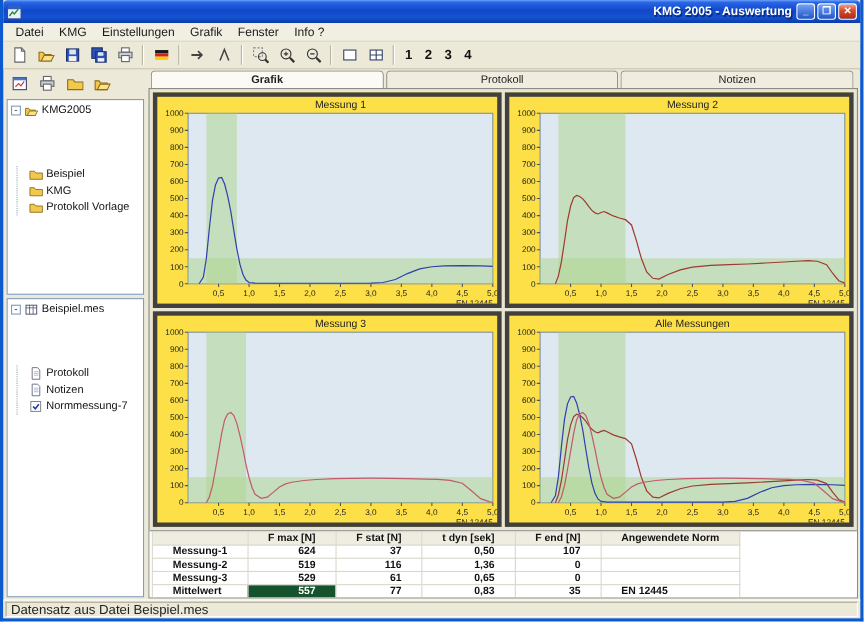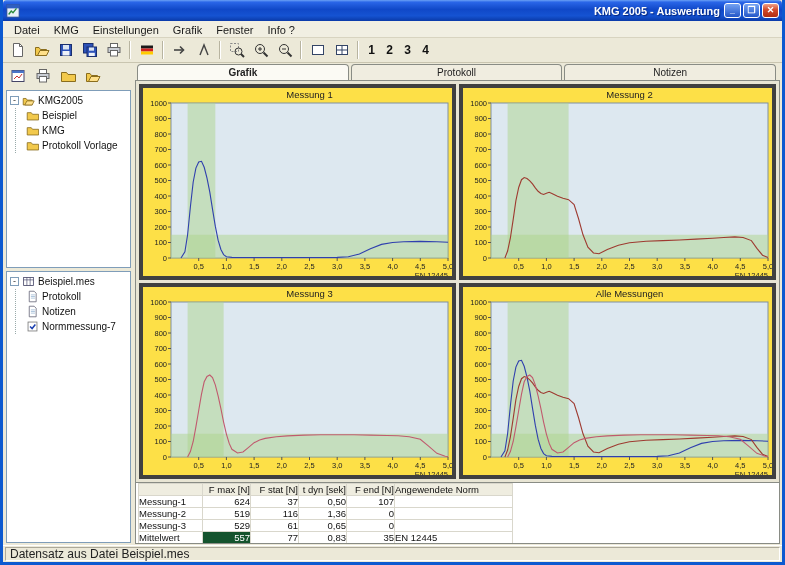--- a/index.html
+++ b/index.html
@@ -25,38 +25,38 @@
   .tnum{font-weight:bold;font-size:12px;color:#111;width:17px;}
   
   .content{flex:1;display:flex;min-height:0;}
   .sidebar{width:131px;flex:0 0 131px;display:flex;flex-direction:column;padding:2px 3px;gap:3px;}
   .side-toolbar{height:22px;flex:0 0 22px;display:flex;align-items:center;gap:2px;}
   .sbtn{width:23px;height:21px;background:transparent;border:1px solid transparent;display:flex;align-items:center;justify-content:center;}
   .tree{background:#fff;border:1px solid #7f9db9;font-size:10px;overflow:hidden;padding:2px 1px;}
   .tree1{height:178px;flex:0 0 178px;}
   .tree2{flex:1;}
   .tnode{display:flex;align-items:center;gap:3px;padding:1px 2px;white-space:nowrap;color:#111;}
-  .tkids{border-left:1px dotted #9aa;margin-left:7px;padding-left:2px;}
+  .tkids{border-left:1px dotted #9aa;margin-left:7px;padding-left:2px;margin-top:43px;}
   .tnode.child{padding-left:8px;}
   .exp{width:9px;height:9px;flex:0 0 9px;border:1px solid #7f9db9;background:#fff;font-size:9px;line-height:7px;text-align:center;color:#333;}
   .ticon{width:13px;height:13px;display:inline-flex;flex:0 0 13px;}
   
   .main{flex:1;display:flex;flex-direction:column;min-width:0;padding:1px 2px 1px 1px;}
   .tabs{height:16px;flex:0 0 16px;display:flex;padding:0 2px;}
   .tab{flex:1;text-align:center;font-size:10px;line-height:15px;background:#f0ede0;border:1px solid #898c85;border-bottom:none;border-radius:4px 4px 0 0;margin-right:2px;color:#222;}
   .tab.active{font-weight:bold;background:#fbfaf4;}
   .main-panel{flex:1;display:flex;flex-direction:column;min-height:0;border:1px solid #898c85;background:#e8e5d4;}
   .charts{flex:1;display:grid;grid-template-columns:1fr 1fr;grid-template-rows:1fr 1fr;gap:3px;padding:3px;min-height:0;}
   .chart-cell{background:#fde047;border:4px solid #404040;position:relative;overflow:hidden;}
   .ct{font-size:9.5px;fill:#222;}
   .tk{font-size:7.5px;fill:#222;}
   
   .table-wrap{height:61px;flex:0 0 61px;background:#fff;border-top:1px solid #898c85;overflow:hidden;}
   table{border-collapse:collapse;font-size:9.5px;color:#111;margin:0 0 0 2px;}
-  th,td{border:1px solid #d9d7cc;padding:0 0;height:11px;font-weight:normal;white-space:nowrap;}
+  th,td{border:1px solid #d9d7cc;padding:0 18px;height:11px;font-weight:bold;white-space:nowrap;}
   th{background:#efede0;}
   td.rl{width:64px;}
   td.num,th.num{width:48px;text-align:right;}
   td.norm,th.norm{width:118px;text-align:left;}
   td.sel{background:#14532d;color:#fff;}
   
   .statusbar{height:17px;flex:0 0 17px;display:flex;align-items:center;background:#ece9d8;border-top:1px solid #fff;padding:1px 2px;}
   .statusfield{flex:1;height:14px;border:1px solid;border-color:#aca899 #fff #fff #aca899;font-size:12px;color:#222;padding:0 4px;line-height:12px;}
 </style>
 </head>

